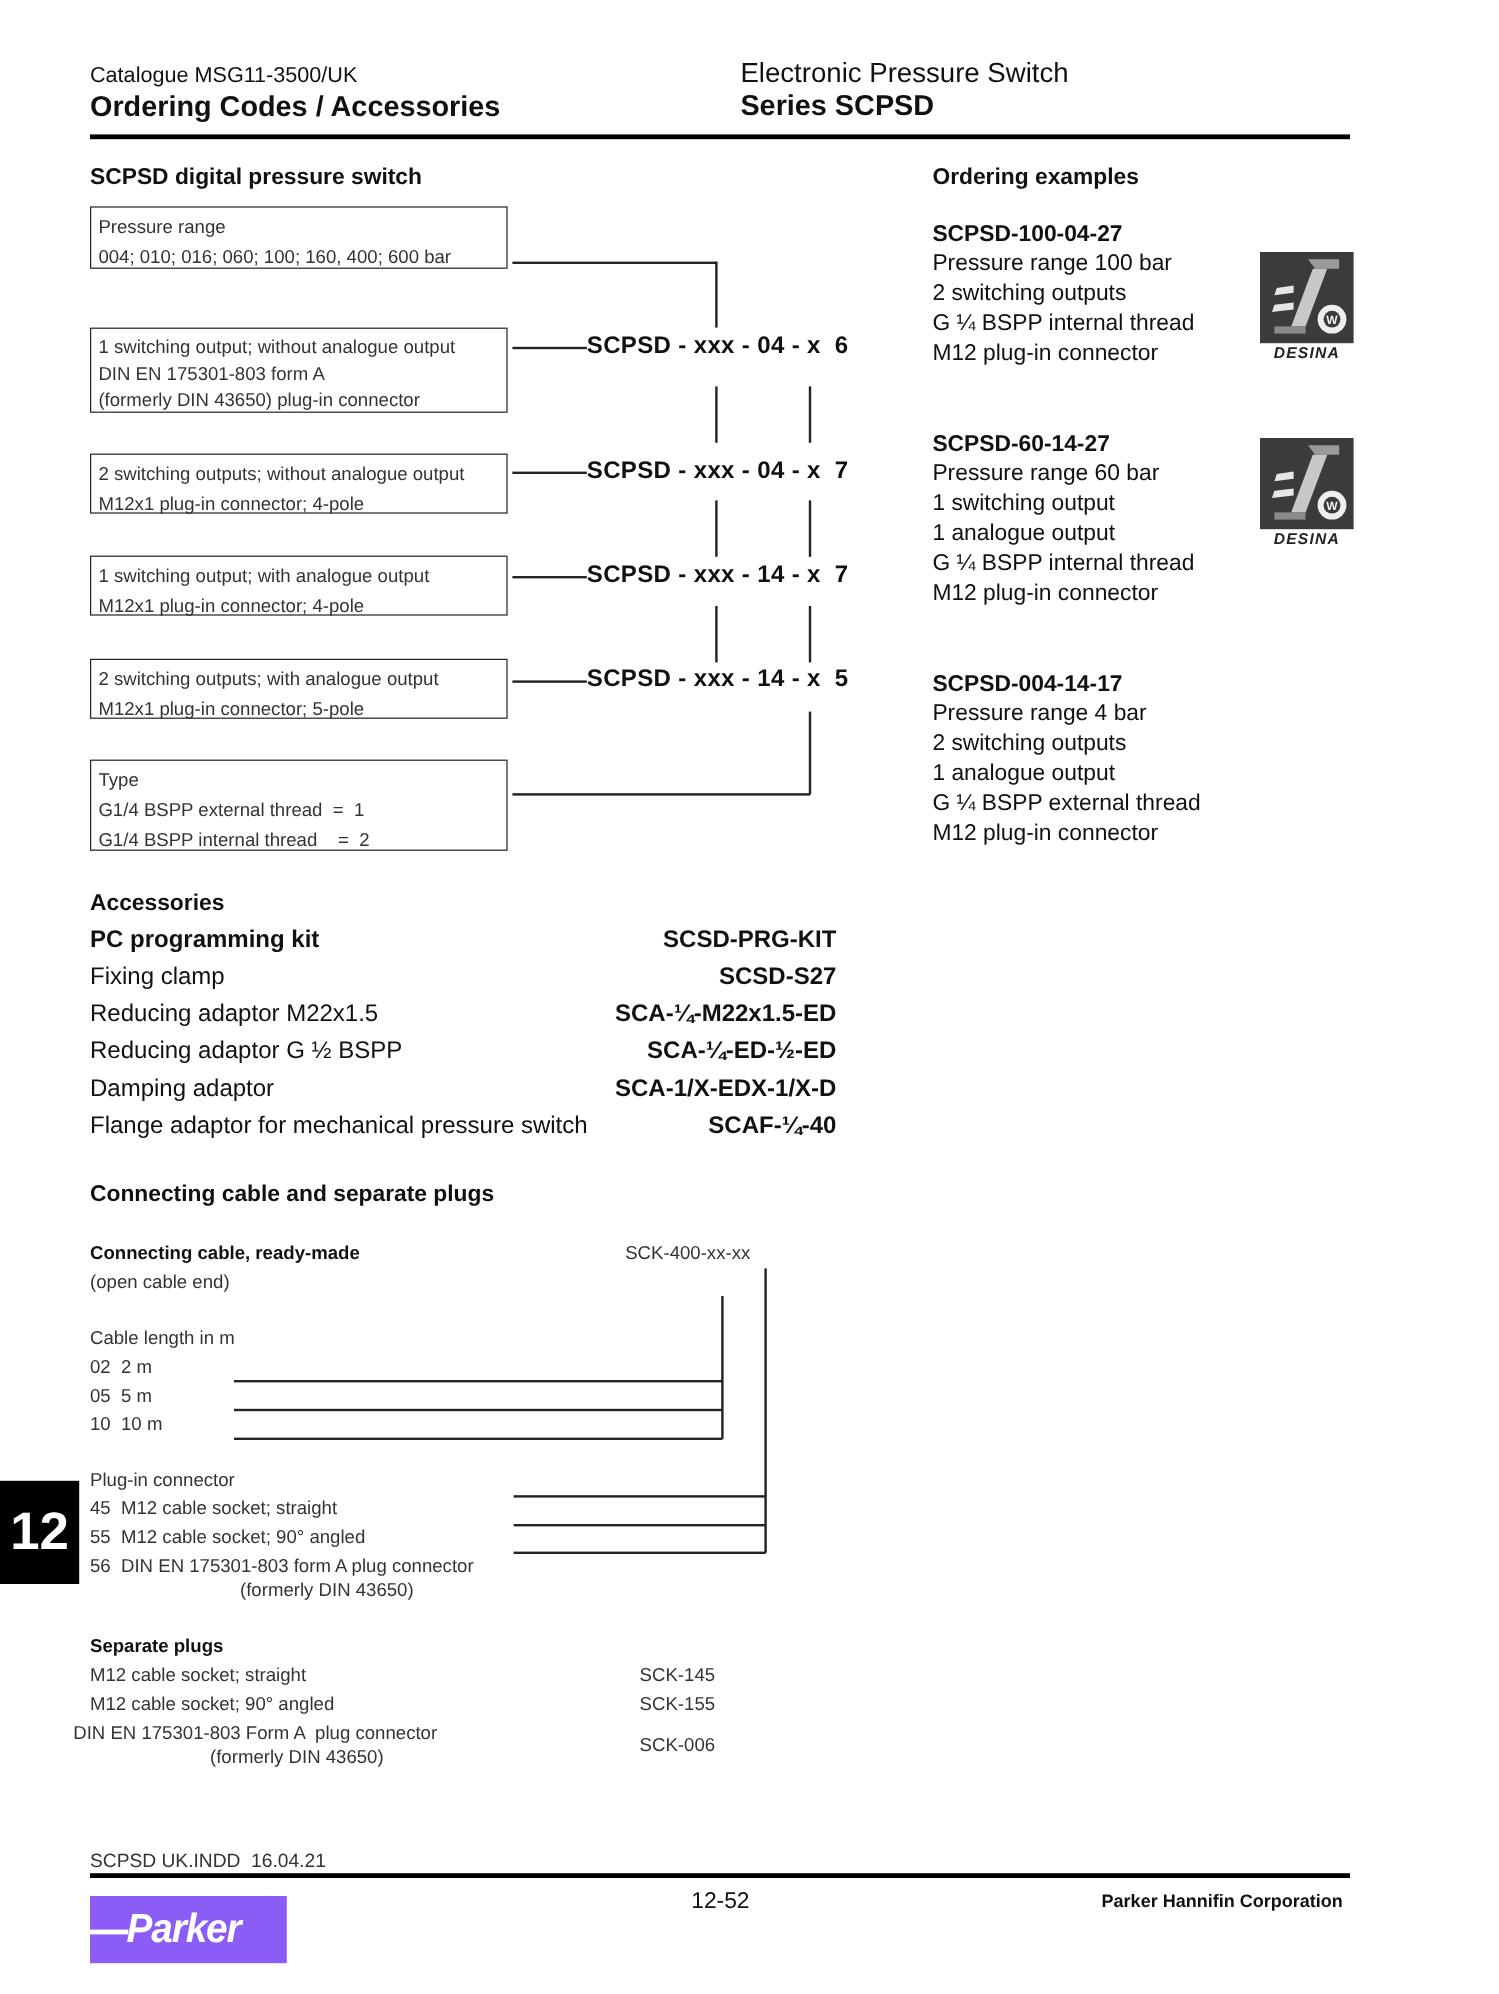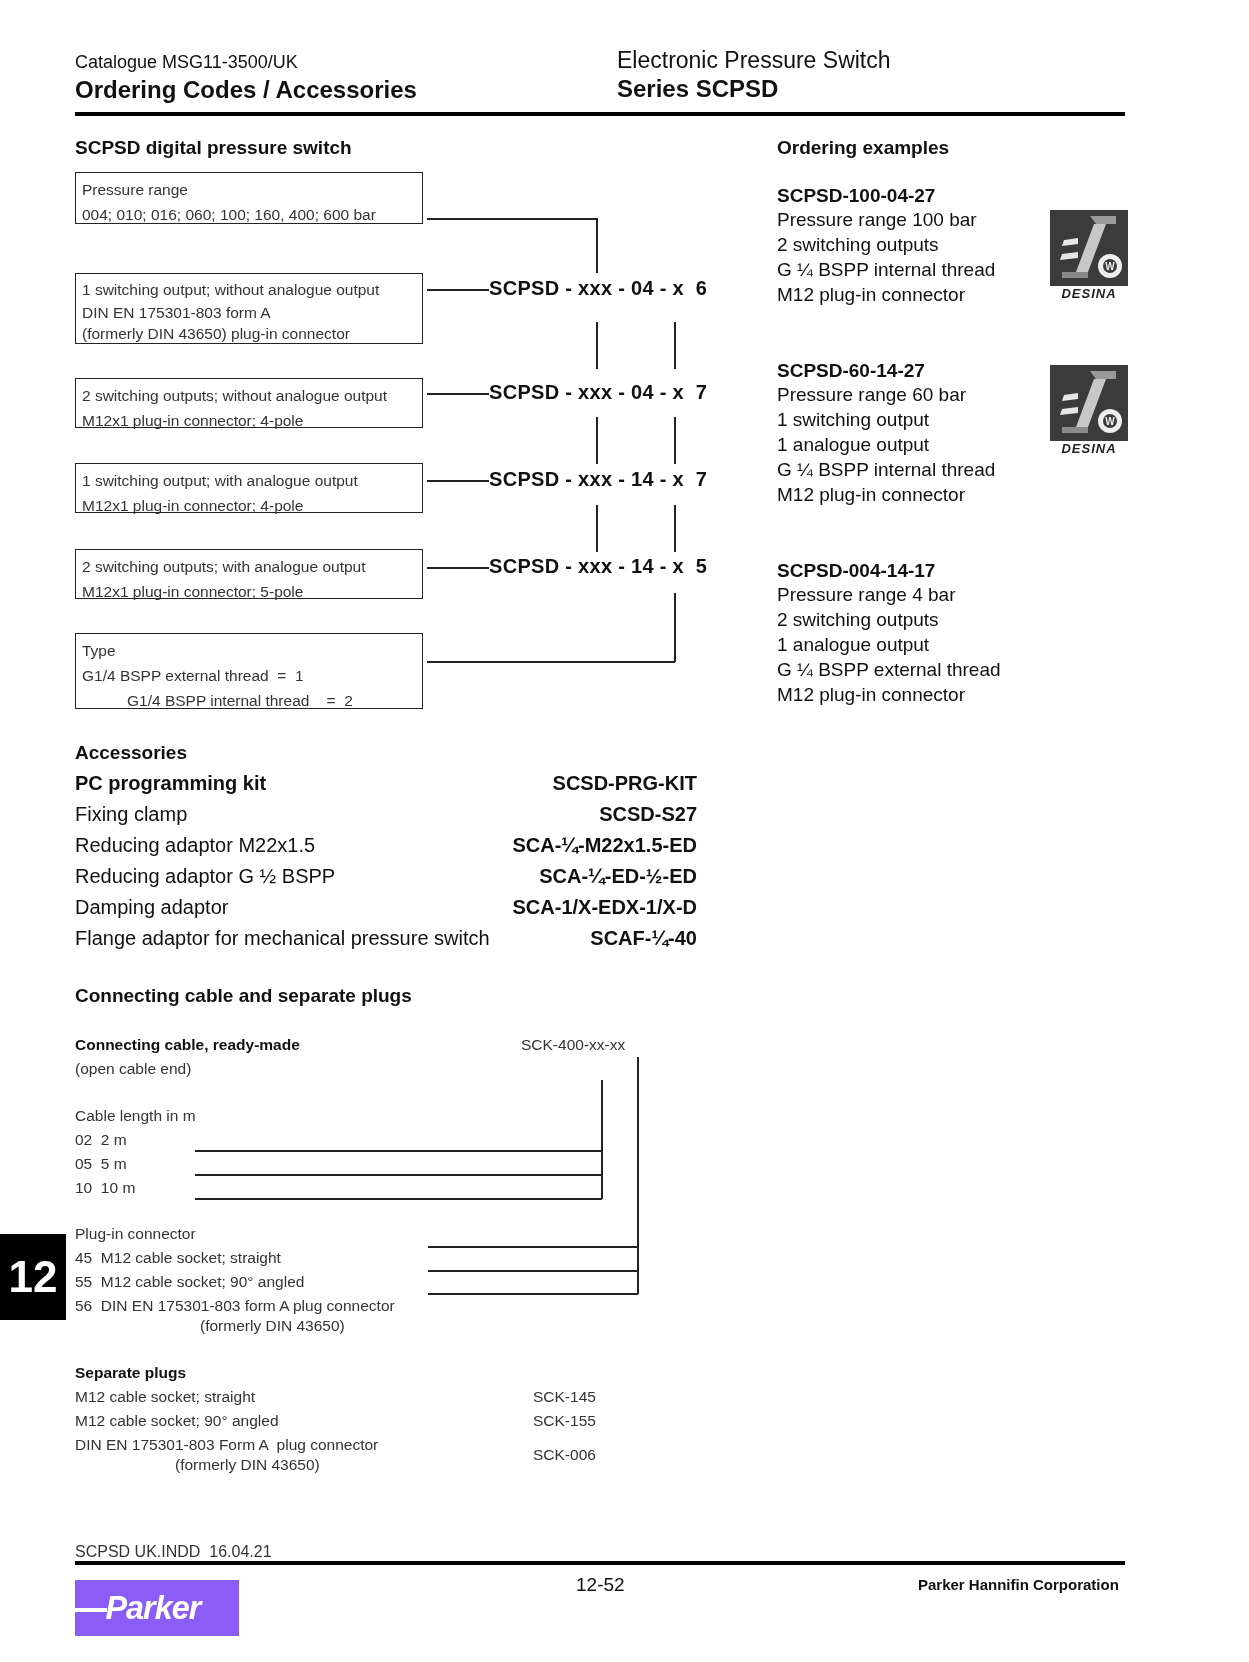--- a/index.html
+++ b/index.html
@@ -59,21 +59,21 @@
   <div>1 switching output; with analogue output</div>
   <div>M12x1 plug-in connector; 4-pole</div>
 </div>
 <div class="box" style="left:75px;top:549px;width:348px;height:50px;">
   <div>2 switching outputs; with analogue output</div>
   <div>M12x1 plug-in connector; 5-pole</div>
 </div>
 <div class="box" style="left:75px;top:633px;width:348px;height:76px;">
   <div>Type</div>
   <div style="white-space:pre;">G1/4 BSPP external thread  =  1</div>
-  <div style="white-space:pre;margin-left:45px;">G1/4 BSPP internal thread    =  2</div>
+  <div style="white-space:pre;">G1/4 BSPP internal thread    =  2</div>
 </div>
 
 <div class="line" style="left:427px;top:218px;width:170px;height:1.5px;"></div>
 <div class="line" style="left:596px;top:218px;width:1.5px;height:55px;"></div>
 <div class="line" style="left:427px;top:289px;width:62px;height:1.5px;"></div>
 <div class="line" style="left:427px;top:393px;width:62px;height:1.5px;"></div>
 <div class="line" style="left:427px;top:480px;width:62px;height:1.5px;"></div>
 <div class="line" style="left:427px;top:567px;width:62px;height:1.5px;"></div>
 <div class="line" style="left:427px;top:661px;width:248px;height:1.5px;"></div>
 
@@ -197,21 +197,21 @@
 <div class="abs small" style="left:75px;top:1249px;white-space:pre;">45  M12 cable socket; straight</div>
 <div class="abs small" style="left:75px;top:1273px;white-space:pre;">55  M12 cable socket; 90° angled</div>
 <div class="abs small" style="left:75px;top:1297px;white-space:pre;">56  DIN EN 175301-803 form A plug connector</div>
 <div class="abs small" style="left:200px;top:1317px;">(formerly DIN 43650)</div>
 
 <div class="abs small-bold" style="left:75px;top:1364px;">Separate plugs</div>
 <div class="abs small" style="left:75px;top:1388px;">M12 cable socket; straight</div>
 <div class="abs small" style="left:533px;top:1388px;">SCK-145</div>
 <div class="abs small" style="left:75px;top:1412px;">M12 cable socket; 90° angled</div>
 <div class="abs small" style="left:533px;top:1412px;">SCK-155</div>
-<div class="abs small" style="left:75px;top:1436px;white-space:pre;">DIN EN 175301-803 Form A  plug connector</div>
+<div class="abs small" style="left:61px;top:1436px;white-space:pre;">DIN EN 175301-803 Form A  plug connector</div>
 <div class="abs small" style="left:175px;top:1456px;">(formerly DIN 43650)</div>
 <div class="abs small" style="left:533px;top:1446px;">SCK-006</div>
 
 <div class="tab12">12</div>
 
 <div class="abs" style="left:75px;top:1543px;font-size:16px;color:#333;white-space:pre;">SCPSD UK.INDD  16.04.21</div>
 <div class="rule" style="left:75px;top:1561px;width:1050px;height:4px;"></div>
 <div class="parker-logo">
   <div class="bar"></div>
   <div class="txt">Parker</div>

